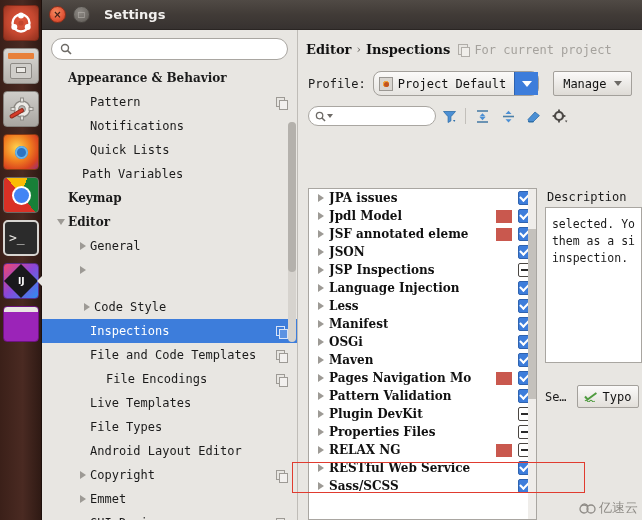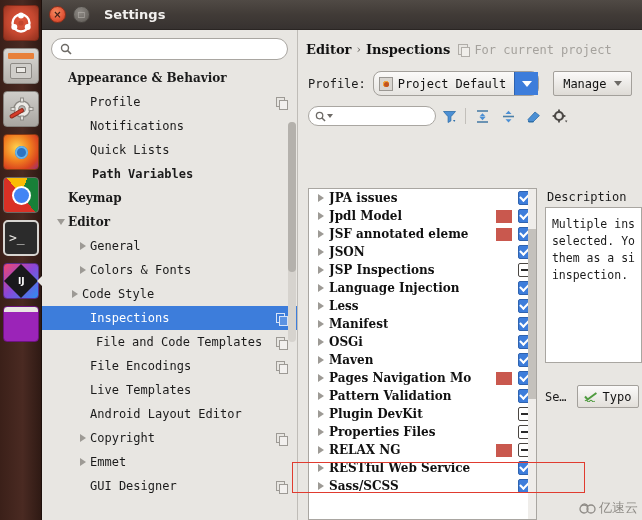--- a/index.html
+++ b/index.html
@@ -349,32 +349,32 @@
           </svg>
           <input value="" placeholder="" style="">
         </div>
         <div class="tree" id="tree">
             <div class="tree-row bold" style="padding-left: 12px;">
               <span class="tw"></span>
               <span class="tree-label">Appearance &amp; Behavior</span>
             </div>
             <div class="tree-row" style="padding-left: 34px;">
               <span class="tw"></span>
-              <span class="tree-label">Profile</span>
+              <span class="tree-label">Pattern</span>
               <span class="copy-ico"></span>
             </div>
             <div class="tree-row" style="padding-left: 34px;">
               <span class="tw"></span>
               <span class="tree-label">Notifications</span>
             </div>
             <div class="tree-row" style="padding-left: 34px;">
               <span class="tw"></span>
               <span class="tree-label">Quick Lists</span>
             </div>
-            <div class="tree-row" style="padding-left: 36px; font-weight: bold;">
+            <div class="tree-row" style="padding-left: 26px;">
               <span class="tw"></span>
               <span class="tree-label">Path Variables</span>
             </div>
             <div class="tree-row bold" style="padding-left: 12px;">
               <span class="tw"></span>
               <span class="tree-label">Keymap</span>
             </div>
             <div class="tree-row bold" style="padding-left: 12px;">
               <span class="tw">
                 <i class="arr-d"></i>
@@ -384,46 +384,49 @@
             <div class="tree-row" style="padding-left: 34px;">
               <span class="tw">
                 <i class="arr-r"></i>
               </span>
               <span class="tree-label">General</span>
             </div>
             <div class="tree-row" style="padding-left: 34px;">
               <span class="tw">
                 <i class="arr-r"></i>
               </span>
-              <span class="tree-label">Colors &amp; Fonts</span>
-            </div>
-            <div class="tree-row" style="padding-left: 26px;">
+            </div>
+            <div class="tree-row" style="padding-left: 38px; margin-top: 13px;">
               <span class="tw">
                 <i class="arr-r"></i>
               </span>
               <span class="tree-label">Code Style</span>
             </div>
             <div class="tree-row sel" style="padding-left: 34px;">
               <span class="tw"></span>
               <span class="tree-label">Inspections</span>
               <span class="copy-ico"></span>
             </div>
-            <div class="tree-row" style="padding-left: 34px; margin-left: 6px;">
+            <div class="tree-row" style="padding-left: 34px;">
               <span class="tw"></span>
               <span class="tree-label">File and Code Templates</span>
               <span class="copy-ico"></span>
             </div>
-            <div class="tree-row" style="padding-left: 34px;">
+            <div class="tree-row" style="padding-left: 34px; margin-left: 16px;">
               <span class="tw"></span>
               <span class="tree-label">File Encodings</span>
               <span class="copy-ico"></span>
             </div>
             <div class="tree-row" style="padding-left: 34px;">
               <span class="tw"></span>
               <span class="tree-label">Live Templates</span>
+            </div>
+            <div class="tree-row" style="padding-left: 34px;">
+              <span class="tw"></span>
+              <span class="tree-label">File Types</span>
             </div>
             <div class="tree-row" style="padding-left: 34px;">
               <span class="tw"></span>
               <span class="tree-label">Android Layout Editor</span>
             </div>
             <div class="tree-row" style="padding-left: 34px;">
               <span class="tw">
                 <i class="arr-r"></i>
               </span>
               <span class="tree-label">Copyright</span>
@@ -650,21 +653,20 @@
                 </div>
               </div>
             <div class="list-scroll">
                 <i></i>
               </div>
           </div>
 
           <div class="rightcol">
             <div class="desc-title">Description</div>
             <div class="desc-box" id="descbox">
-                <div>Multiple ins</div>
                 <div>selected. Yo</div>
                 <div>them as a si</div>
                 <div>inspection.</div>
               </div>
             <div class="sevrow">
               <span class="slbl">Se…</span>
               <div class="sev-combo">
                 <svg width="14" height="10" viewBox="0 0 14 10" aria-hidden="true">
                   <path d="M1 4.5l2.6 3L12.4 1" fill="none" stroke="#4f9b3f" stroke-width="2"></path>
                   <path d="M1 9q1.2-1.6 2.4 0t2.4 0t2.4 0t2.4 0" fill="none" stroke="#4f9b3f" stroke-width="1.1"></path>

